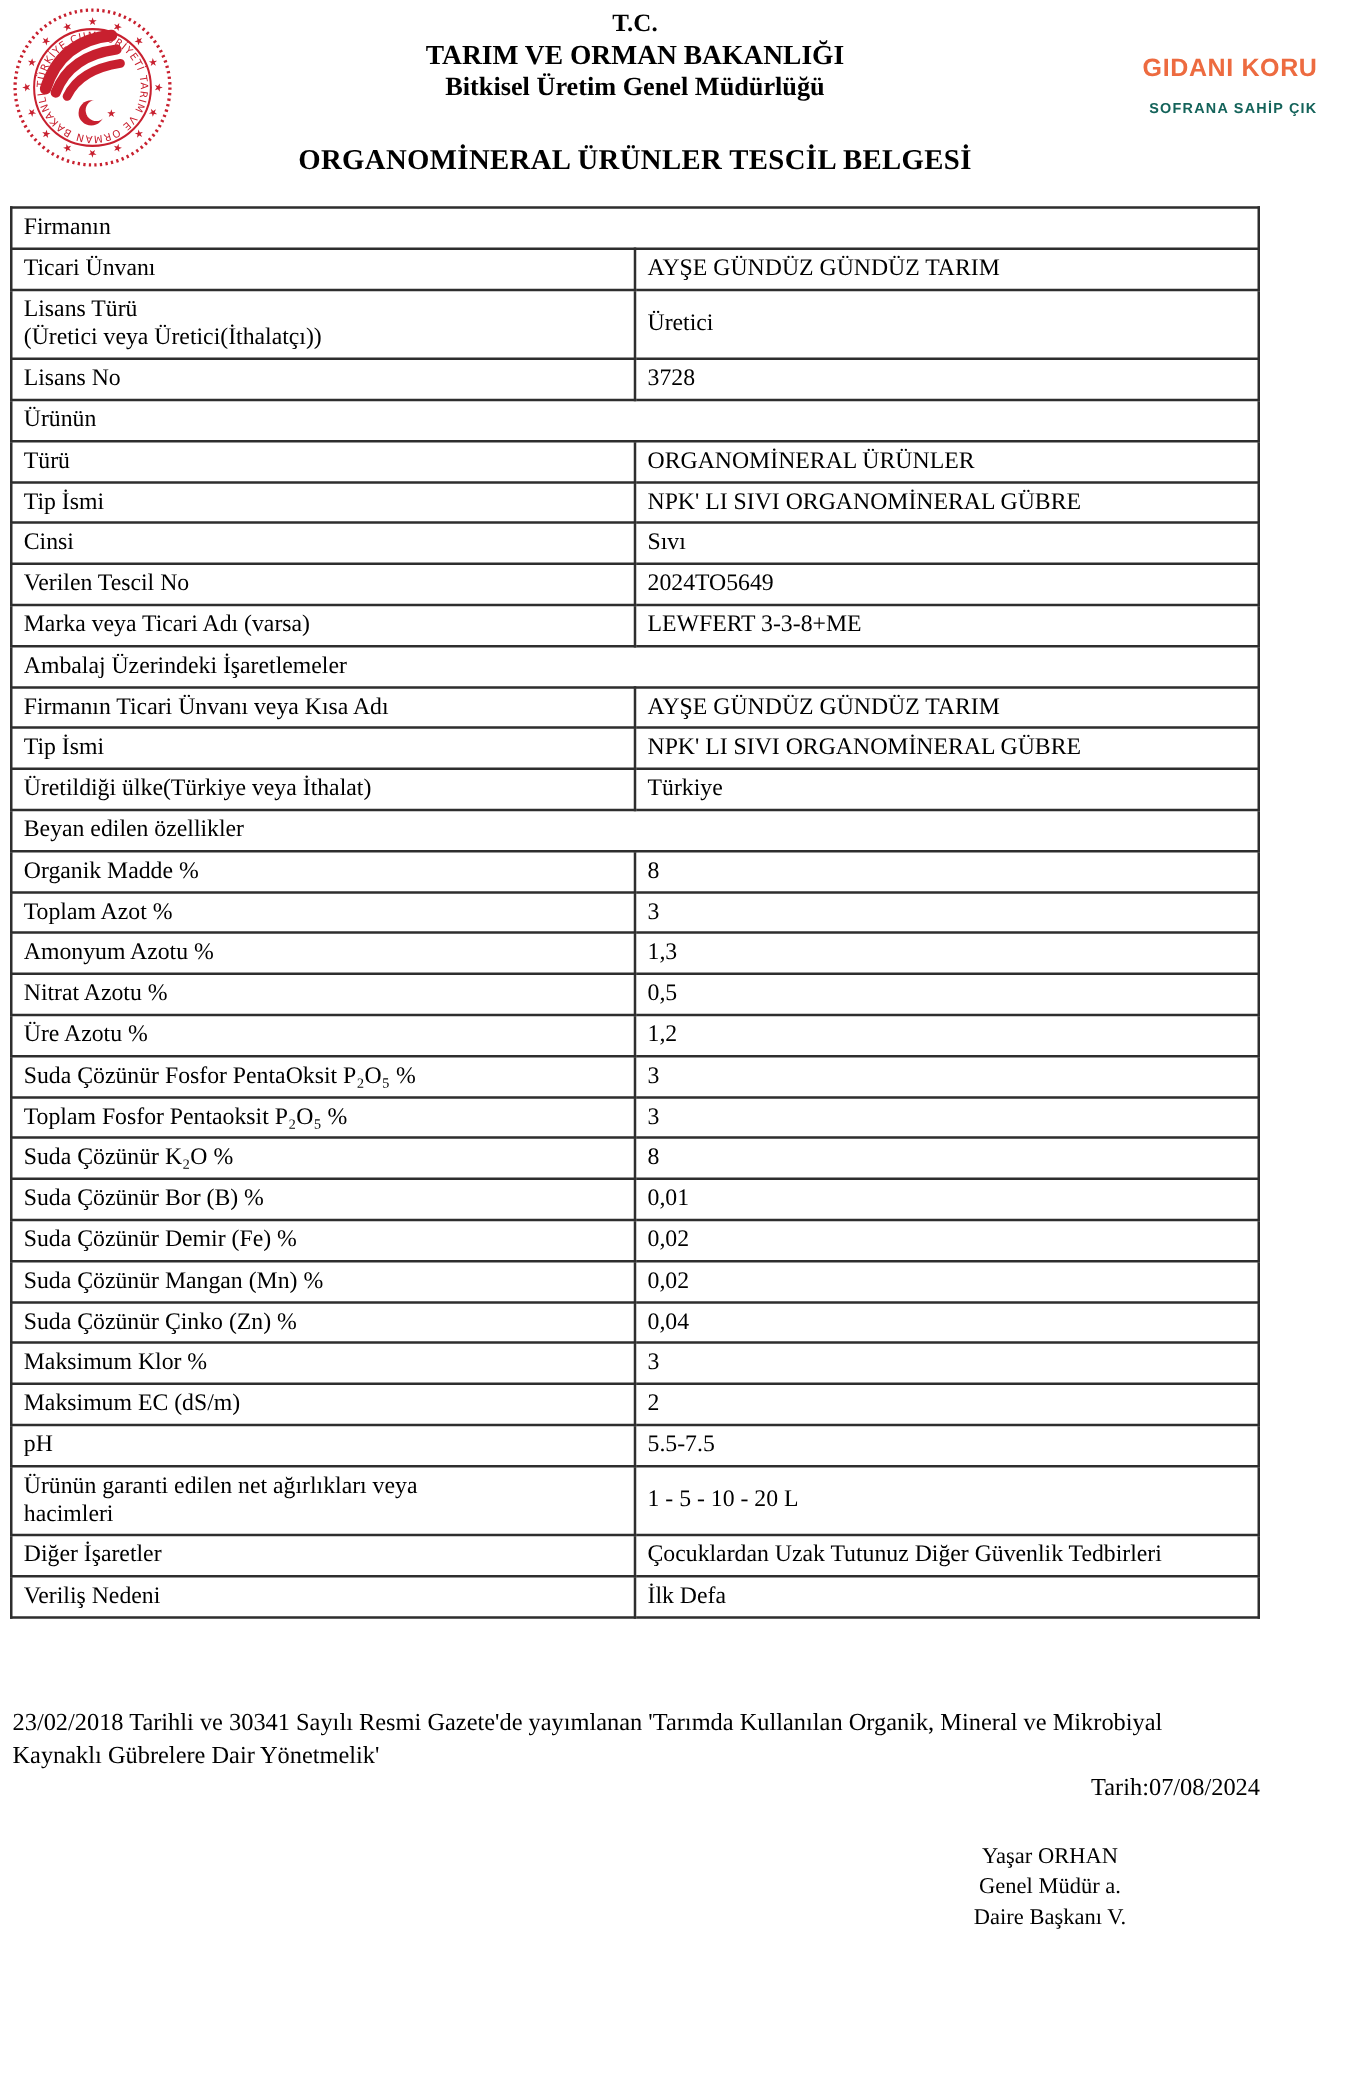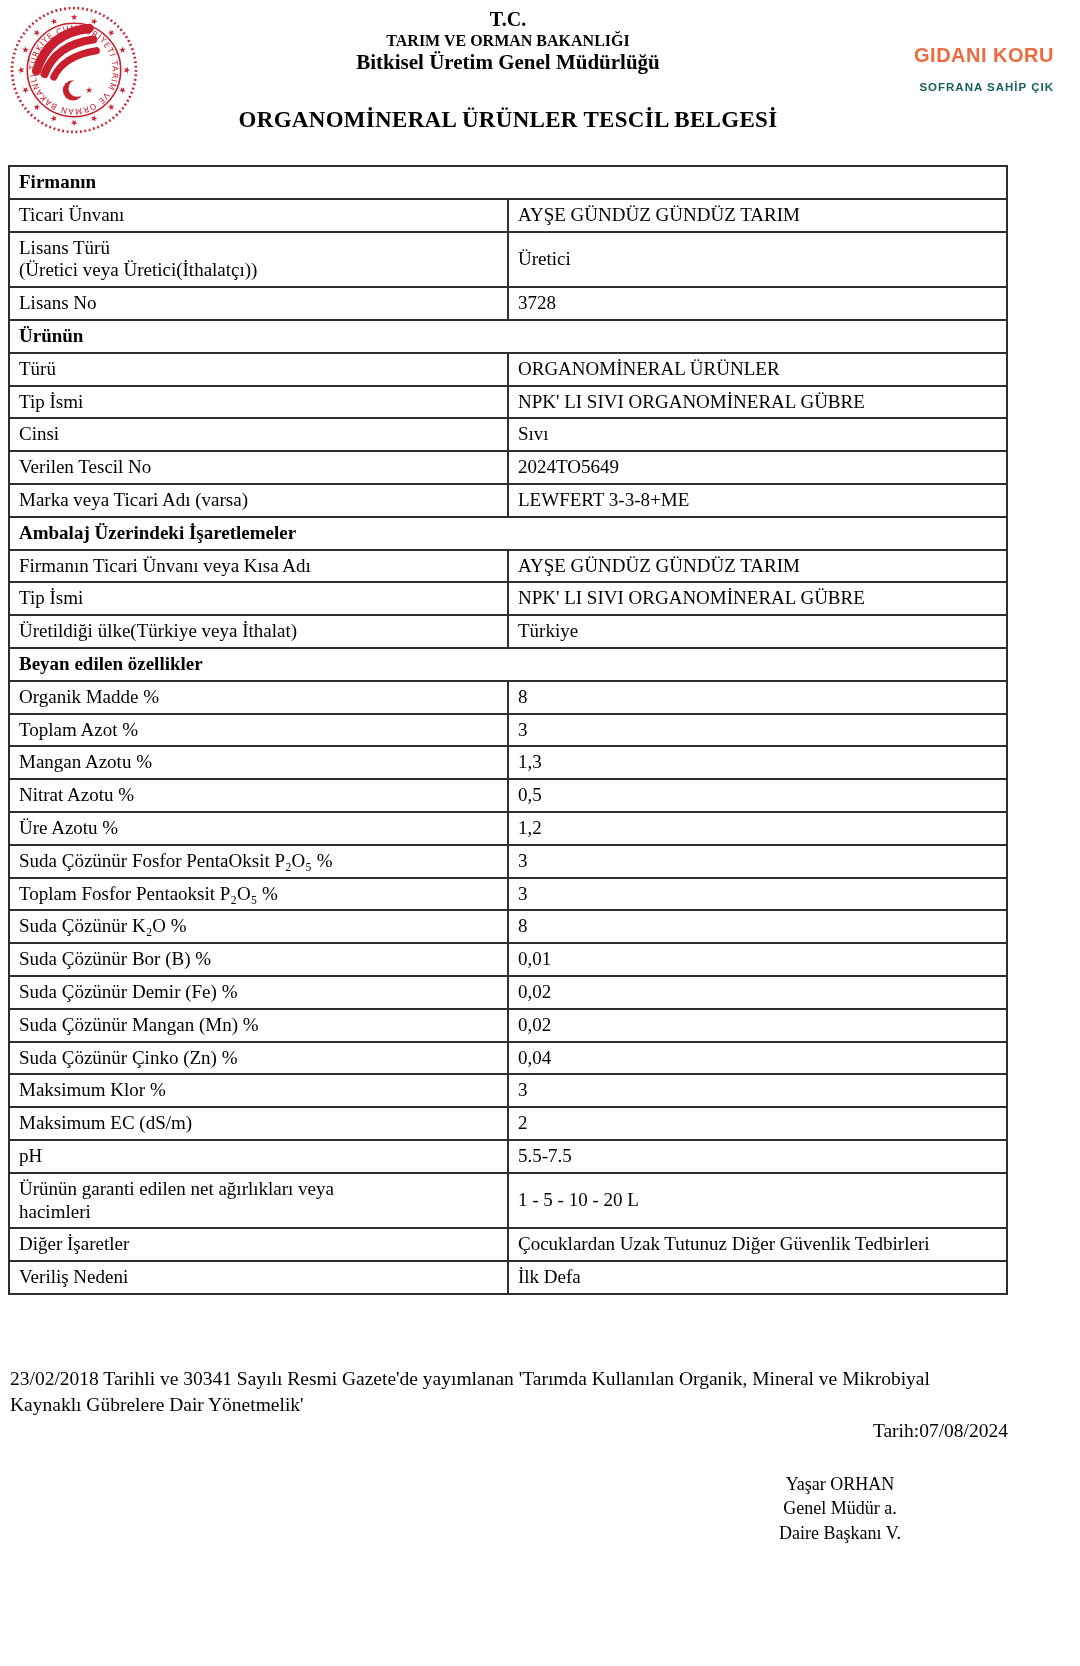--- a/index.html
+++ b/index.html
@@ -5,36 +5,36 @@
   html,body{margin:0;padding:0;background:#ffffff;}
   .page{position:relative;width:1080px;height:1666px;background:#fff;
         font-family:"Liberation Serif","DejaVu Serif",serif;color:#000;overflow:hidden;}
 
   
   .seal{position:absolute;left:8px;top:4px;width:132px;height:132px;}
 
   
   .head{position:absolute;left:8px;top:8px;width:1000px;text-align:center;font-weight:bold;}
   .h-tc{font-size:20px;line-height:1.15;}
-  .h-min{font-size:16px;line-height:1.2;}
+  .h-min{font-size:22px;line-height:1.2;}
   .h-dep{font-size:21px;line-height:1.2;}
   .h-title{font-size:23px;margin-top:32px;letter-spacing:.3px;}
 
   
   .gk{position:absolute;right:26px;top:44px;text-align:right;
       font-family:"Liberation Sans","DejaVu Sans",sans-serif;line-height:1.1;}
   .gk1{font-size:20px;font-weight:bold;letter-spacing:.5px;}
   .gk2{font-size:11.5px;font-weight:bold;letter-spacing:1px;margin-top:15px;}
 
   
   table.cert{position:absolute;top:165px;left:8px;width:1000px;border-collapse:collapse;table-layout:fixed;}
   .cert td{border:2px solid #2e2e2e;font-size:19px;padding:4px 9px;line-height:1.2;
            vertical-align:middle;overflow:hidden;}
   .cert td.lbl{width:338px;white-space:pre-line;}
-  .cert td.sec{font-weight:bold;border-radius:11px;}
+  .cert td.sec{font-weight:normal;border-radius:11px;}
 
   
   .reg{position:absolute;left:10px;top:1366px;width:1000px;font-size:19.5px;
        line-height:1.35;white-space:pre-line;}
   .date{position:absolute;left:8px;top:1420px;width:1000px;text-align:right;font-size:19.5px;}
   .sig{position:absolute;left:640px;top:1472px;width:400px;text-align:center;
        font-size:18px;line-height:1.35;}
 </style>
 </head>
 <body>
@@ -153,21 +153,21 @@
         </tr>
         <tr>
           <td class="lbl">Organik Madde %</td>
           <td class="val">8</td>
         </tr>
         <tr>
           <td class="lbl">Toplam Azot %</td>
           <td class="val">3</td>
         </tr>
         <tr>
-          <td class="lbl">Mangan Azotu %</td>
+          <td class="lbl">Amonyum Azotu %</td>
           <td class="val">1,3</td>
         </tr>
         <tr>
           <td class="lbl">Nitrat Azotu %</td>
           <td class="val">0,5</td>
         </tr>
         <tr>
           <td class="lbl">Üre Azotu %</td>
           <td class="val">1,2</td>
         </tr>

